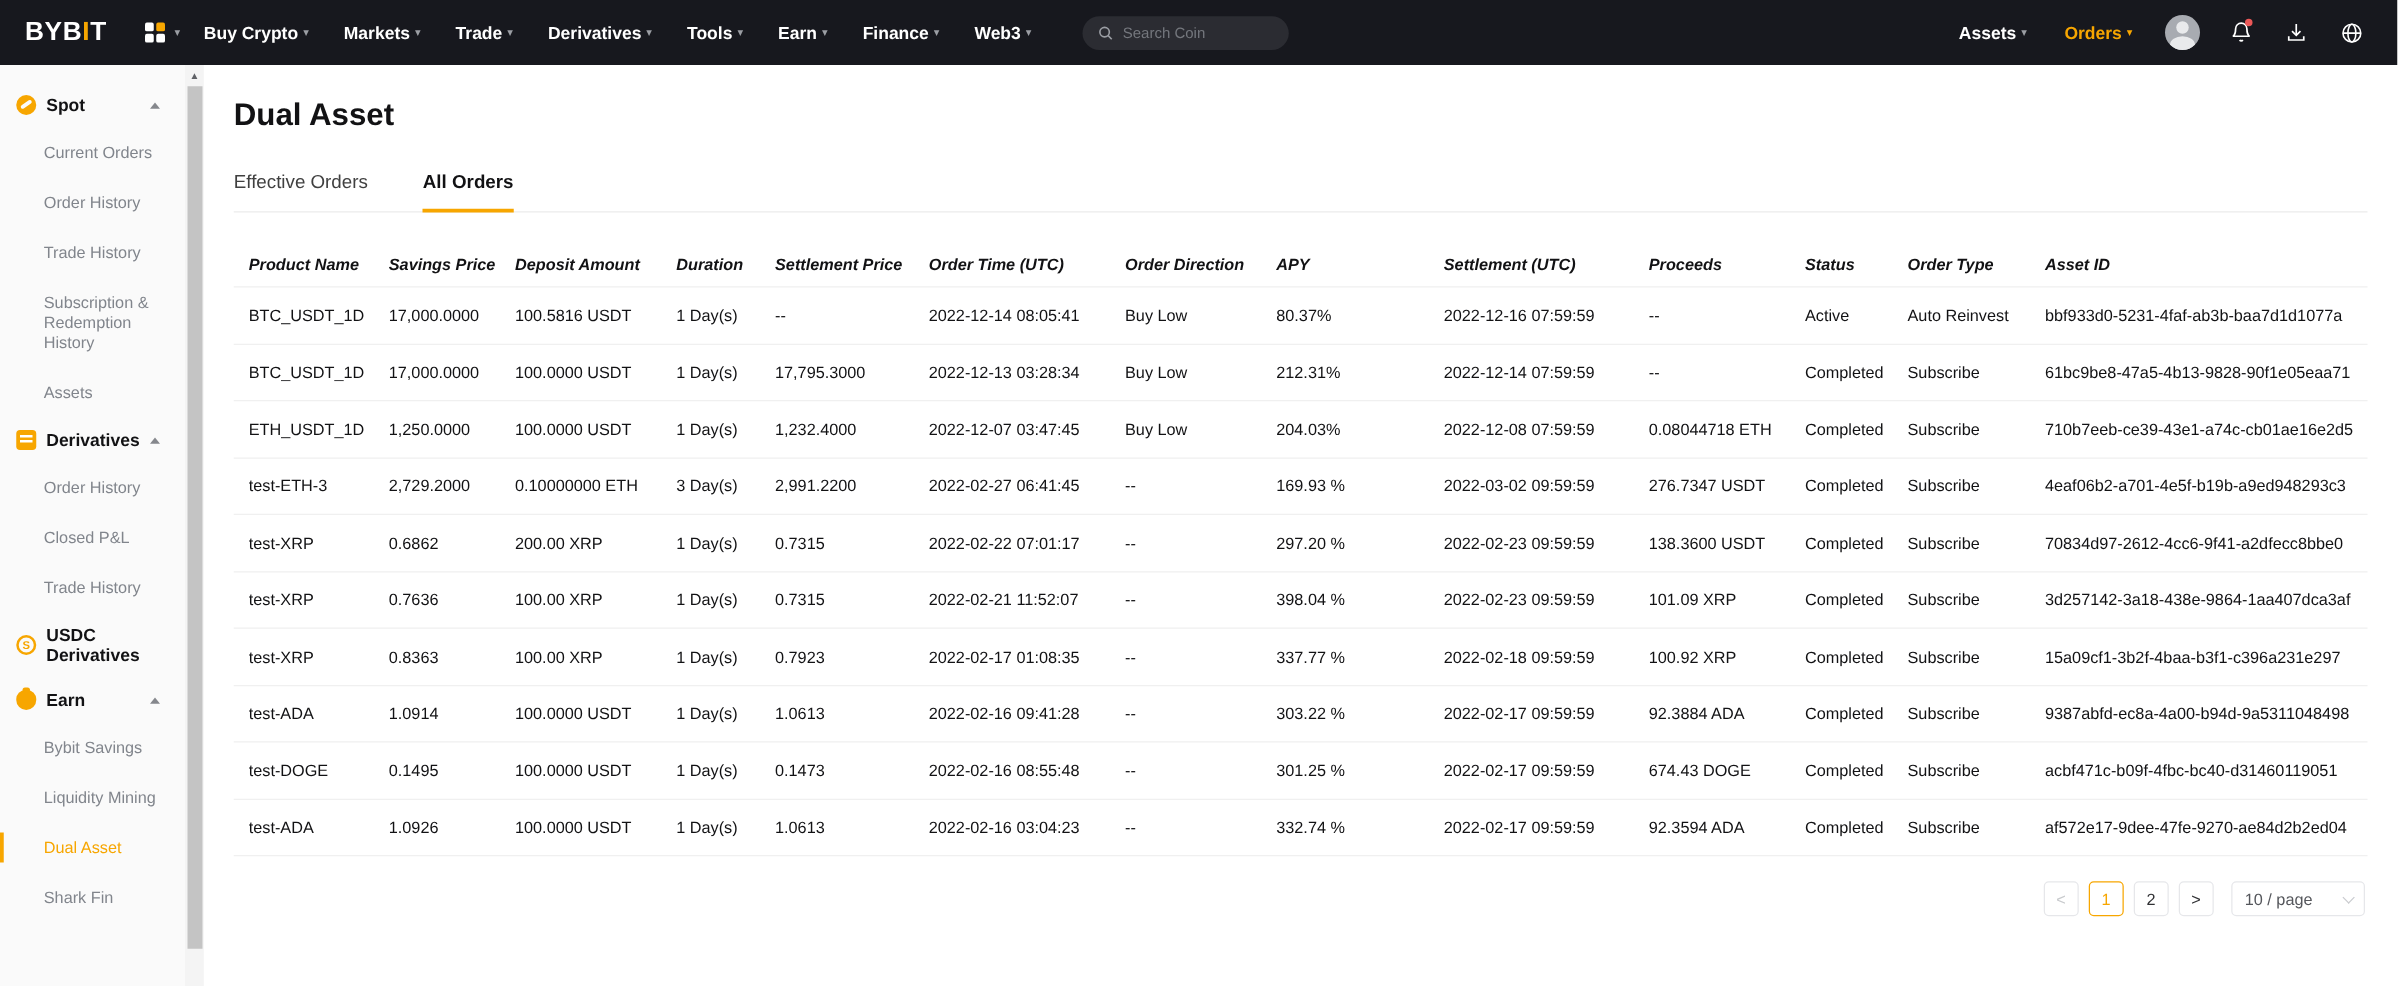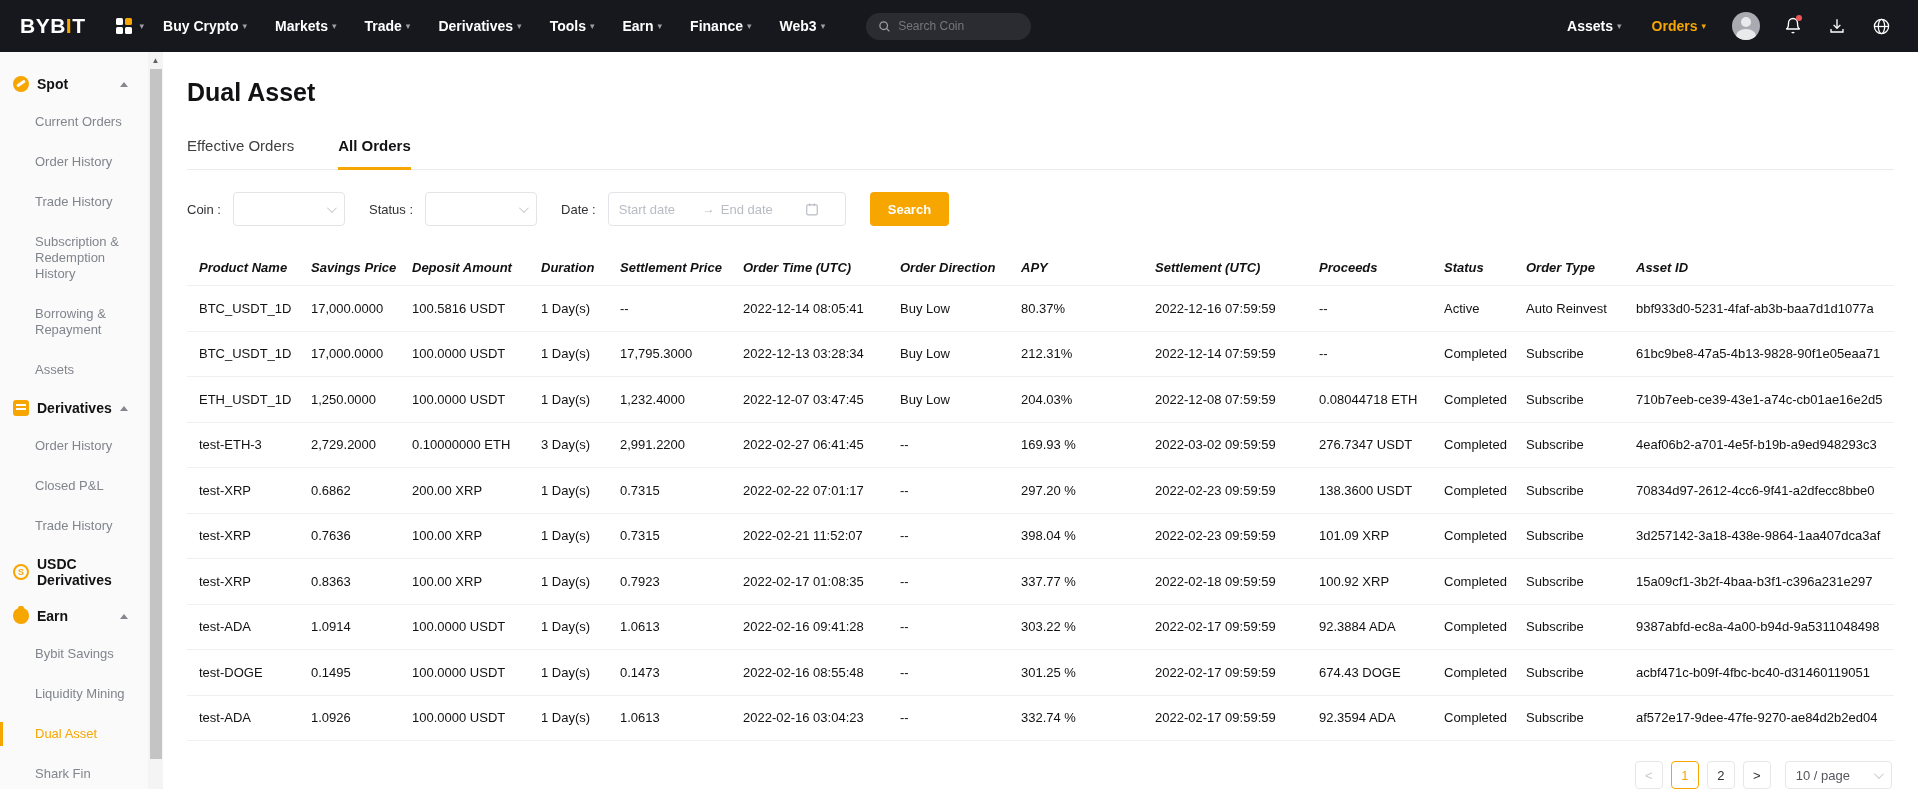--- a/index.html
+++ b/index.html
@@ -184,21 +184,20 @@
   <aside class="sidebar" id="sidebar">
       <div class="side-section">
         <span class="s-icon spot-icon"></span>
         <span class="s-label">Spot</span>
         <span class="tri-up"></span>
       </div>
       <div class="side-item">Current Orders</div>
       <div class="side-item">Order History</div>
       <div class="side-item">Trade History</div>
       <div class="side-item">Subscription &amp; Redemption History</div>
-      <div class="side-item">Borrowing &amp; Repayment</div>
       <div class="side-item">Assets</div>
       <div class="side-section">
         <span class="s-icon derivatives-icon"></span>
         <span class="s-label">Derivatives</span>
         <span class="tri-up"></span>
       </div>
       <div class="side-item">Order History</div>
       <div class="side-item">Closed P&amp;L</div>
       <div class="side-item">Trade History</div>
       <div class="side-section">
@@ -222,42 +221,20 @@
   </div>
 
   <main class="main">
     <h1 class="page-title">Dual Asset</h1>
 
     <div class="tabs" id="tabs">
         <div class="tab">Effective Orders</div>
         <div class="tab active">All Orders</div>
       </div>
 
-    <div class="filters">
-      <span class="f-label">Coin :</span>
-      <div class="f-select">
-          <span class="chev"></span>
-        </div>
-      <span class="f-label">Status :</span>
-      <div class="f-select">
-          <span class="chev"></span>
-        </div>
-      <span class="f-label">Date :</span>
-      <div class="f-date">
-        <input placeholder="Start date" style="">
-        <span class="f-arrow">→</span>
-        <input placeholder="End date" style="">
-        <svg width="14" height="14" viewBox="0 0 24 24" fill="none" stroke="#b8bcc3" stroke-width="2">
-            <rect x="3" y="5" width="18" height="17" rx="2"></rect>
-            <line x1="8" y1="2.5" x2="8" y2="7"></line>
-            <line x1="16" y1="2.5" x2="16" y2="7"></line>
-          </svg>
-      </div>
-      <button class="search-btn">Search</button>
-    </div>
 
     <div class="table">
       <div class="t-head" id="thead">
           <div class="cell">Product Name</div>
           <div class="cell">Savings Price</div>
           <div class="cell">Deposit Amount</div>
           <div class="cell">Duration</div>
           <div class="cell">Settlement Price</div>
           <div class="cell">Order Time (UTC)</div>
           <div class="cell">Order Direction</div>

